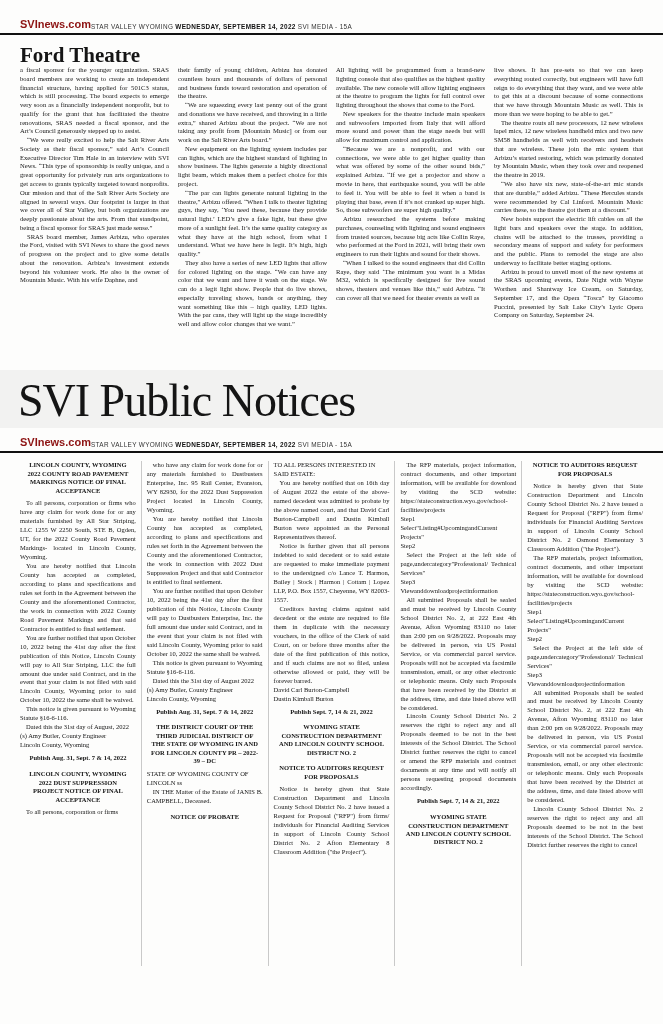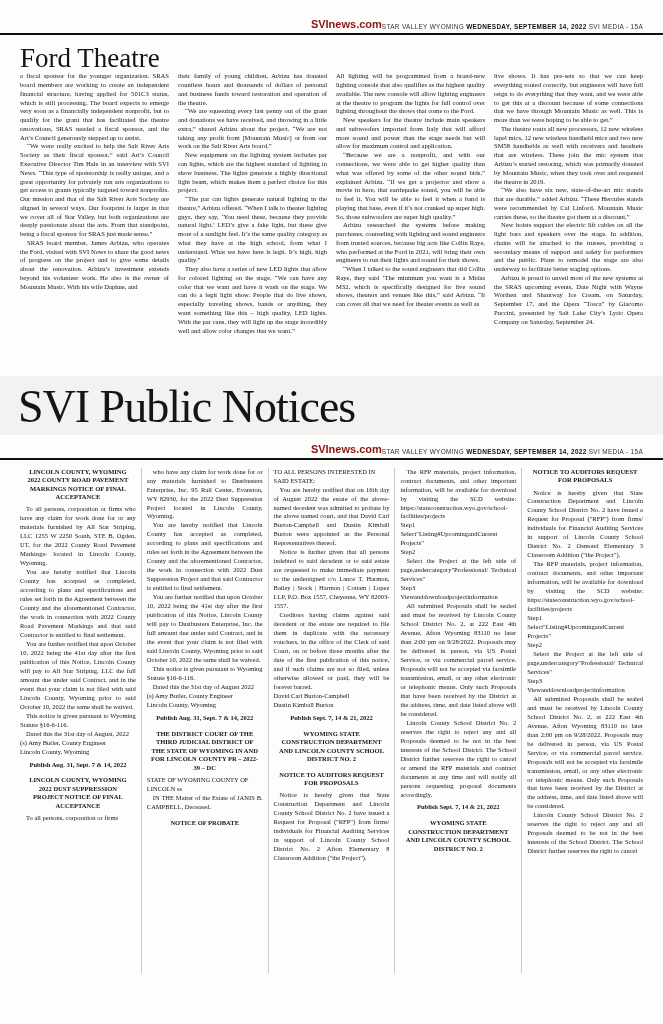--- a/index.html
+++ b/index.html
@@ -3,29 +3,29 @@
 <meta charset="utf-8">
 <style>
   html,body{margin:0;padding:0;}
   body{
     width:663px;height:1024px;background:#fdfdfc;color:#151515;
     font-family:"Liberation Serif",serif;overflow:hidden;
   }
   .page{padding-top:10px;}
   
   .masthead{
-    display:flex;justify-content:flex-end;align-items:flex-end;
+    display:flex;justify-content:flex-start;align-items:flex-end;
     padding:8px 20px 3px;border-bottom:2.5px solid #111;
   }
   .site{font-family:"Liberation Sans",sans-serif;font-weight:bold;font-size:11px;color:#8d1313;}
   .mast-right{font-family:"Liberation Sans",sans-serif;font-size:6.4px;letter-spacing:.35px;color:#333;}
   .mast-right .bld{font-weight:bold;color:#111;}
   
   .article{padding:9px 20px 4px;}
-  .headline{font-size:27px;font-weight:normal;margin:0;line-height:1.05;}
+  .headline{font-size:21px;font-weight:bold;margin:0;line-height:1.05;}
   .kicker{font-size:7.5px;font-weight:bold;margin:2px 0 7px;}
   .cols4{display:flex;gap:9px;height:300px;overflow:hidden;}
   .acol{flex:1;font-size:6.6px;line-height:1.33;text-align:justify;}
   .para{text-indent:7px;}
   .acol .para:first-child{text-indent:0;}
   
   .banner{background:#f2f2f1;padding:7px 18px 3px;}
   .banner-title{font-size:46px;font-weight:normal;margin:0;letter-spacing:-1px;line-height:1.05;}
   
   .notices{display:flex;padding:8px 15px 0;height:505px;overflow:hidden;}

